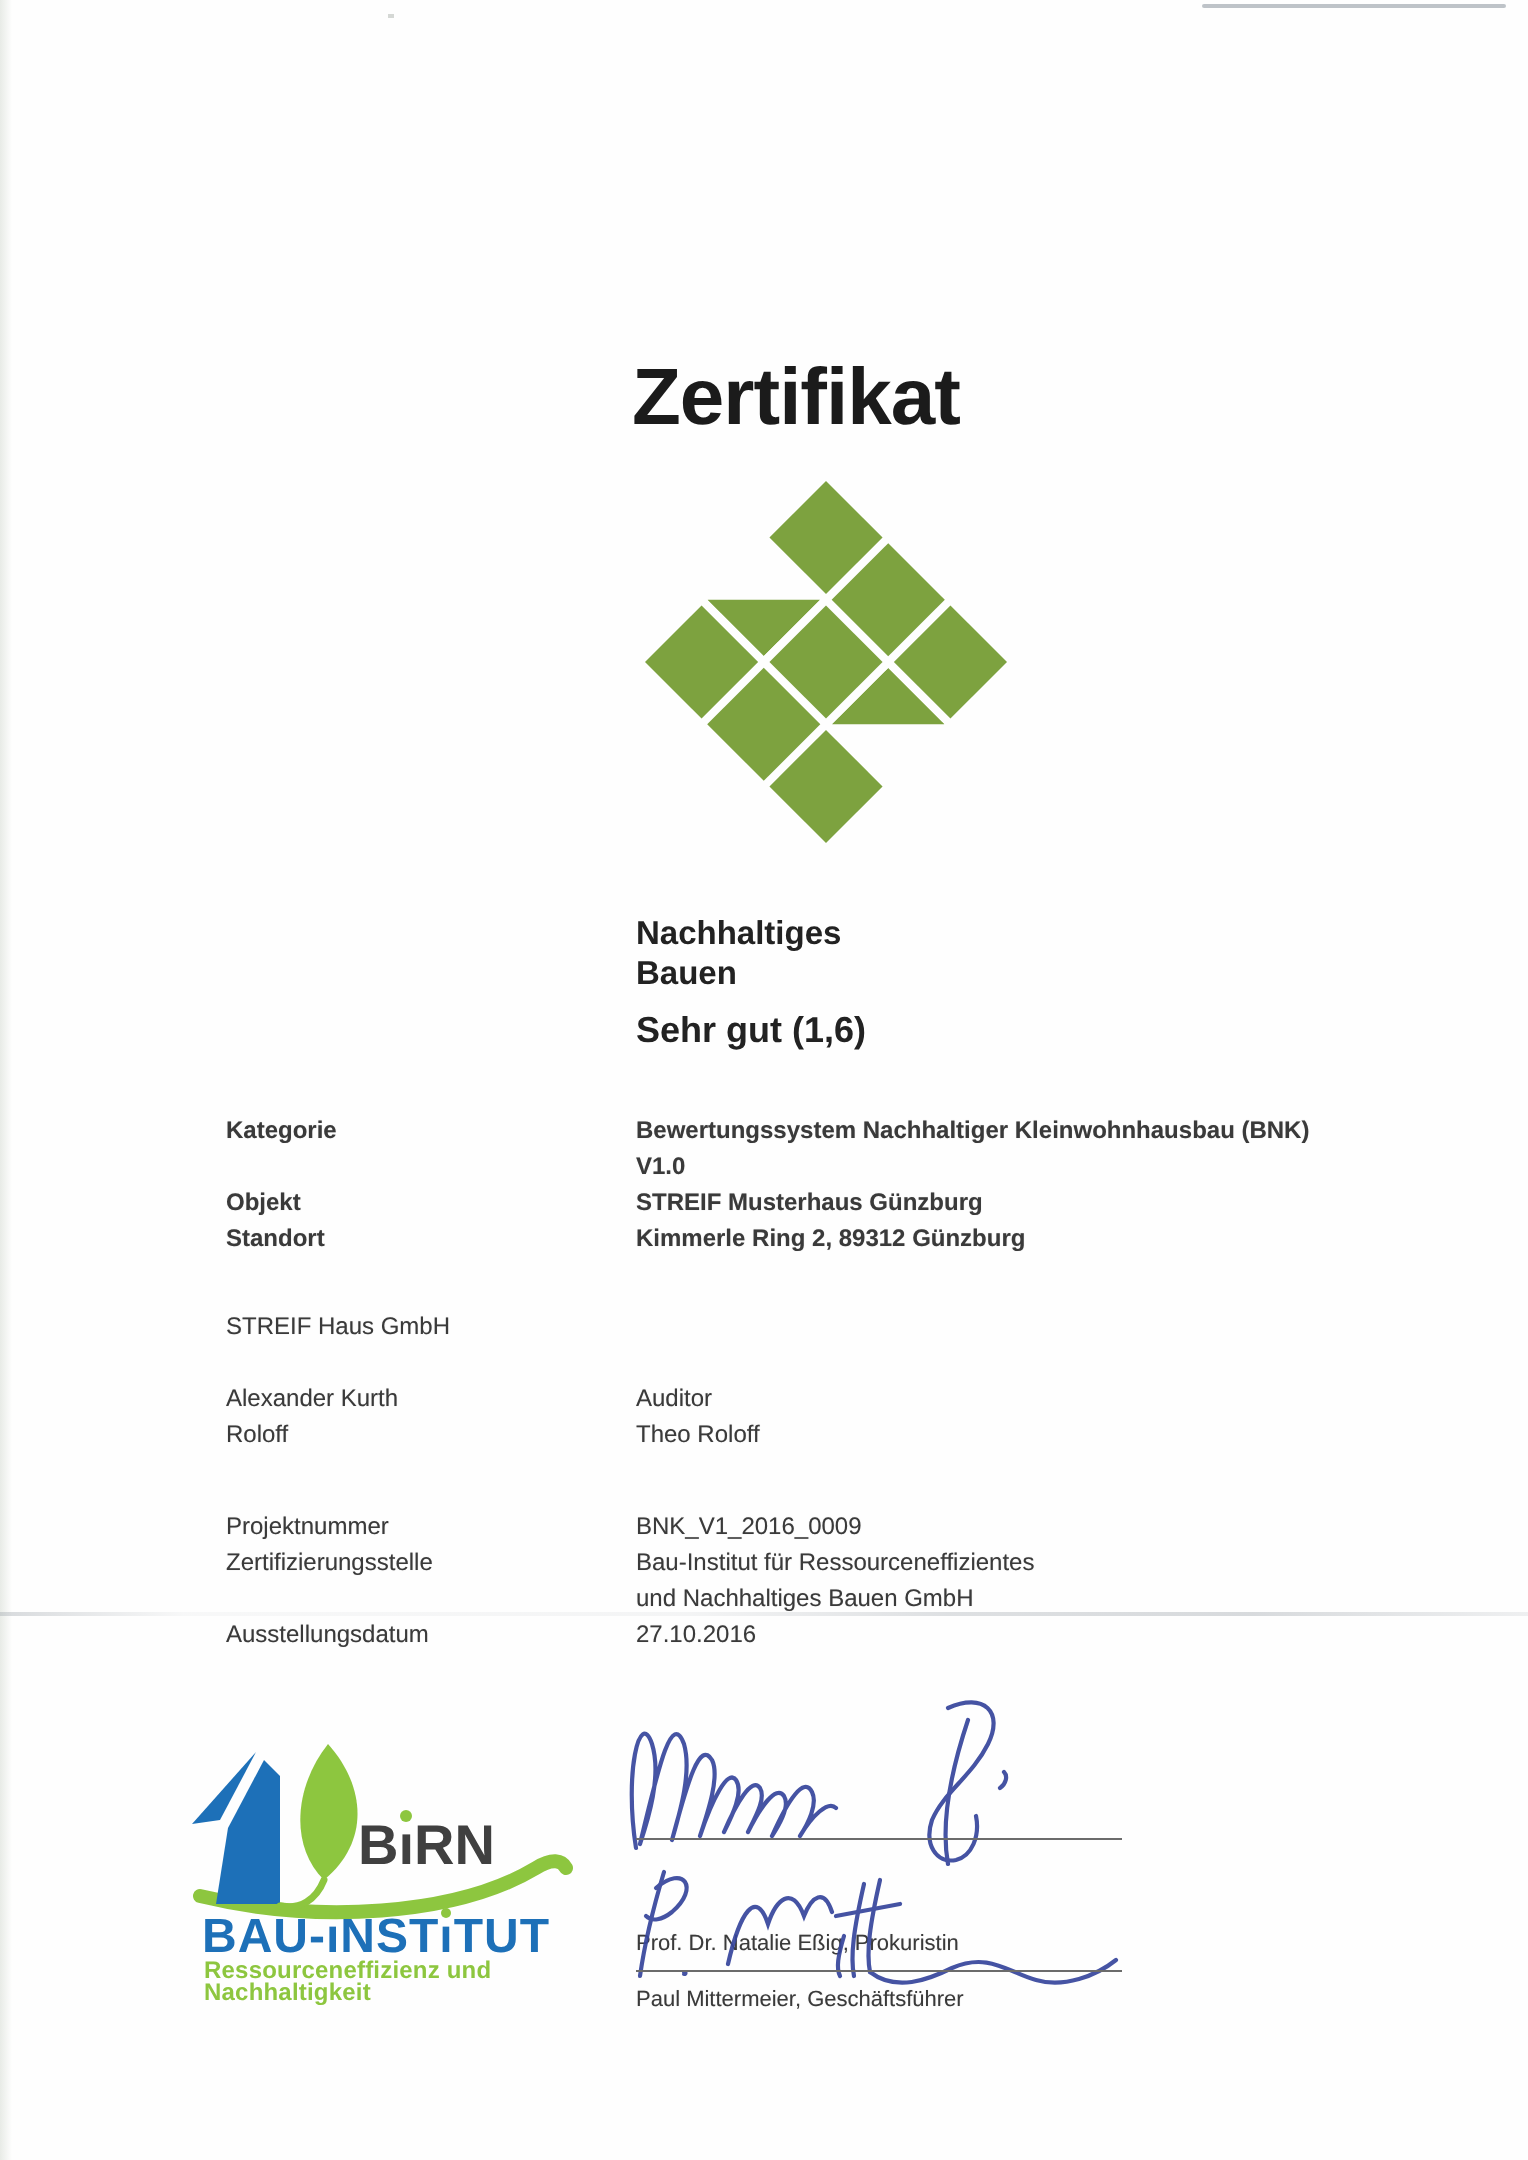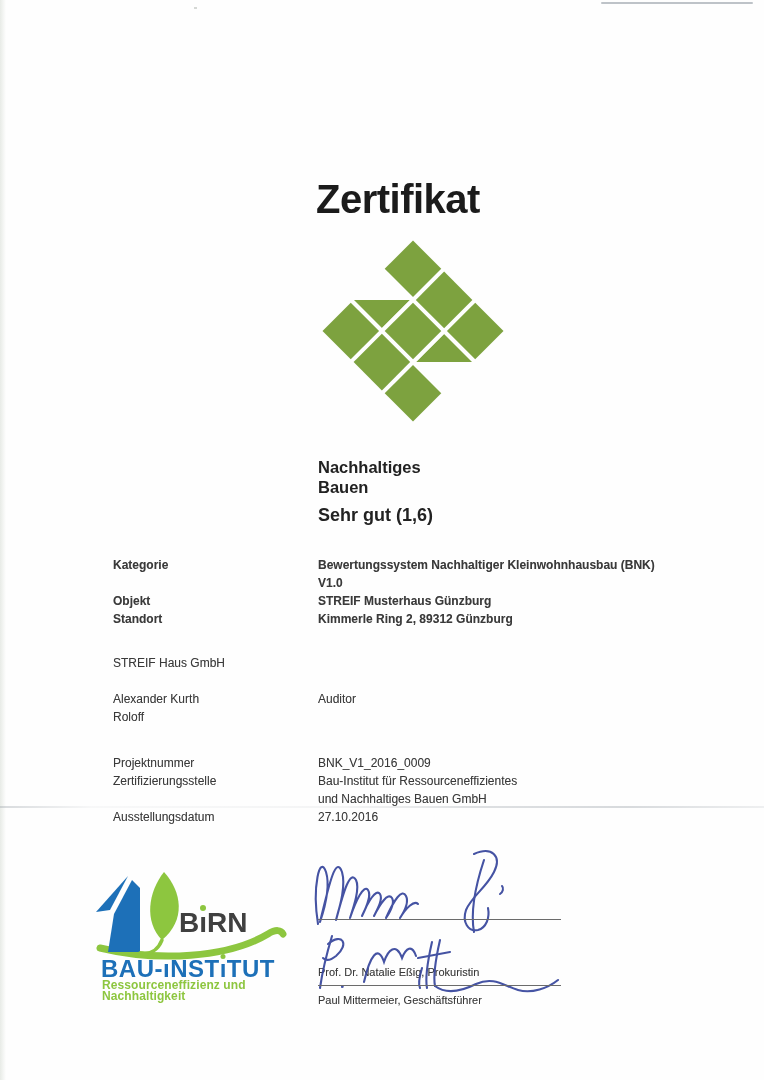--- a/index.html
+++ b/index.html
@@ -117,20 +117,21 @@
     </div>
   </div>
 
   <div class="details g3">
     <div class="drow">
       <div>Alexander Kurth</div>
       <div>Auditor</div>
     </div>
     <div class="drow">
       <div>Roloff</div>
+      <div>Theo Roloff</div>
     </div>
   </div>
 
   <div class="details g4">
     <div class="drow">
       <div>Projektnummer</div>
       <div>BNK_V1_2016_0009</div>
     </div>
     <div class="drow">
       <div>Zertifizierungsstelle</div>

